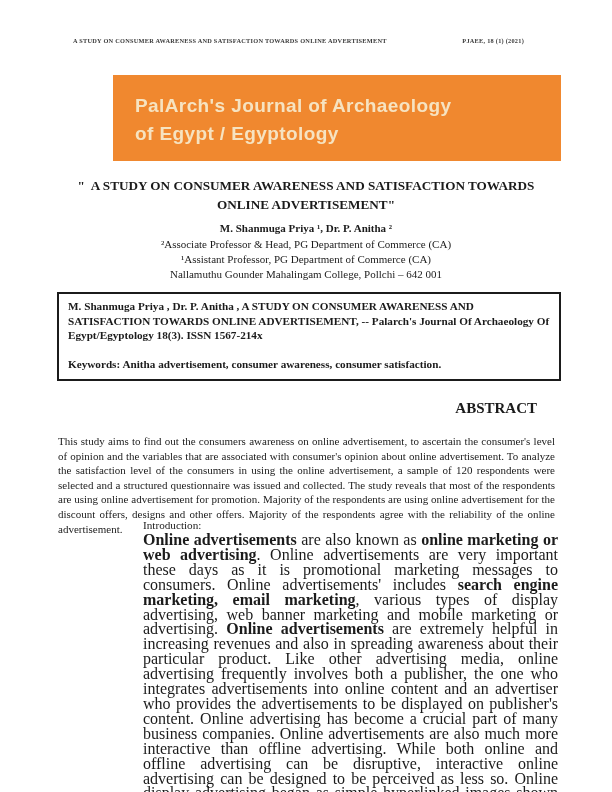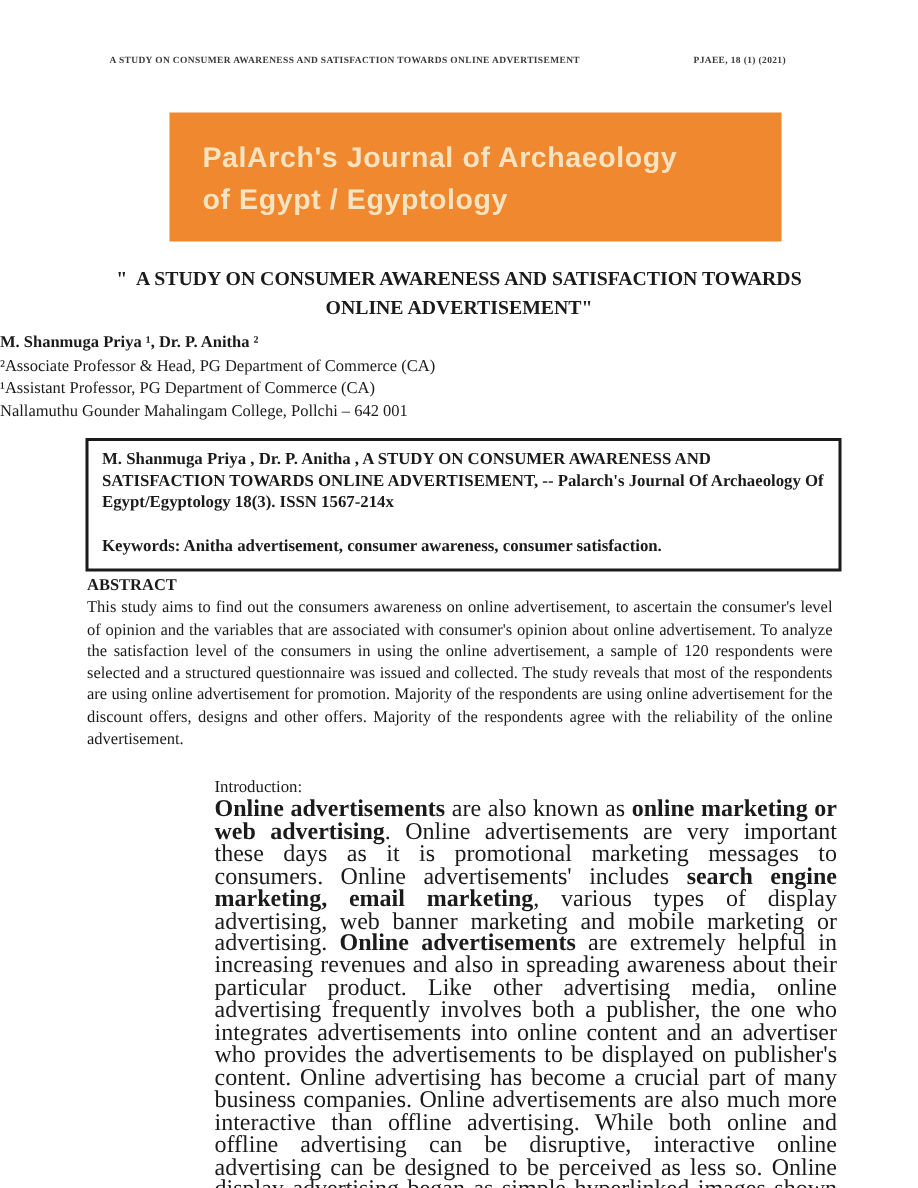--- a/index.html
+++ b/index.html
@@ -11,49 +11,49 @@
     font-family: "Liberation Serif", serif;
     color: #1b1b1b;
     overflow: hidden;
   }
   .running-header {
     position: absolute; top: 37px; left: 73px; right: 88px;
     display: flex; justify-content: space-between; align-items: baseline;
     font-size: 6.3px; font-weight: 700; letter-spacing: 0.25px; color: #3a3a3a;
   }
   .banner {
-    position: absolute; left: 113px; top: 75px; width: 408px; height: 86px;
+    position: absolute; left: 113px; top: 75px; width: 448px; height: 86px;
     box-sizing: border-box;
     padding: 17px 16px 0 22px;
     font-family: "Liberation Sans", sans-serif;
     font-size: 19px; font-weight: 700; line-height: 28px; letter-spacing: 0.4px;
   }
   .article-title {
     position: absolute; top: 176px; left: 66px; right: 66px;
     text-align: center; font-weight: 700; font-size: 13.2px; line-height: 19px;
     white-space: pre-wrap;
   }
   .authors {
     position: absolute; top: 221px; left: 0; right: 0;
-    font-size: 11px; line-height: 15px;
+    text-align: center; font-size: 11px; line-height: 15px;
   }
   .authors .authors-names { font-weight: 700; margin-bottom: 1px; }
   .citation-box {
     position: absolute; left: 57px; top: 292px; width: 504px; min-height: 83px;
     box-sizing: border-box;
     border: 2px solid #1b1b1b;
     padding: 5px 9px 8px 9px;
     font-weight: 700; font-size: 11.2px; line-height: 14.6px;
   }
   .citation-box .keywords-line { margin-top: 14px; }
   .abstract {
     position: absolute; left: 58px; top: 383px; width: 497px;
   }
   .abstract h2 {
-    margin: 0; font-size: 11px; line-height: 15px; font-weight: 700;
+    margin: 18px; font-size: 15px; line-height: 15px; font-weight: 700; text-align: right;
   }
   .abstract p {
     margin: 0; font-size: 11px; line-height: 14.6px; text-align: justify;
   }
   .introduction {
     position: absolute; left: 143px; top: 518px; width: 415px;
   }
   .introduction h2 {
     margin: 0; font-size: 11.2px; line-height: 15px; font-weight: 400;
   }

